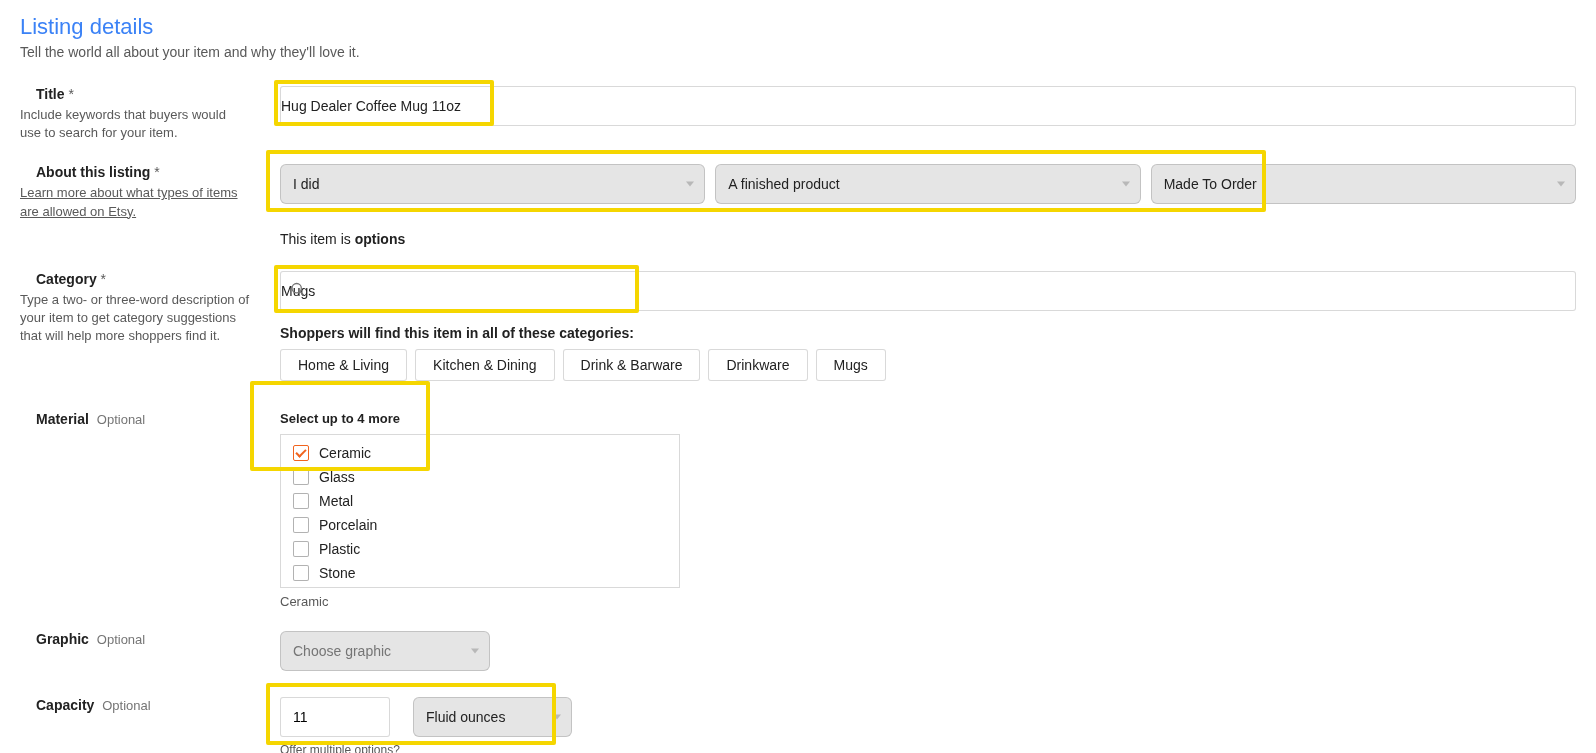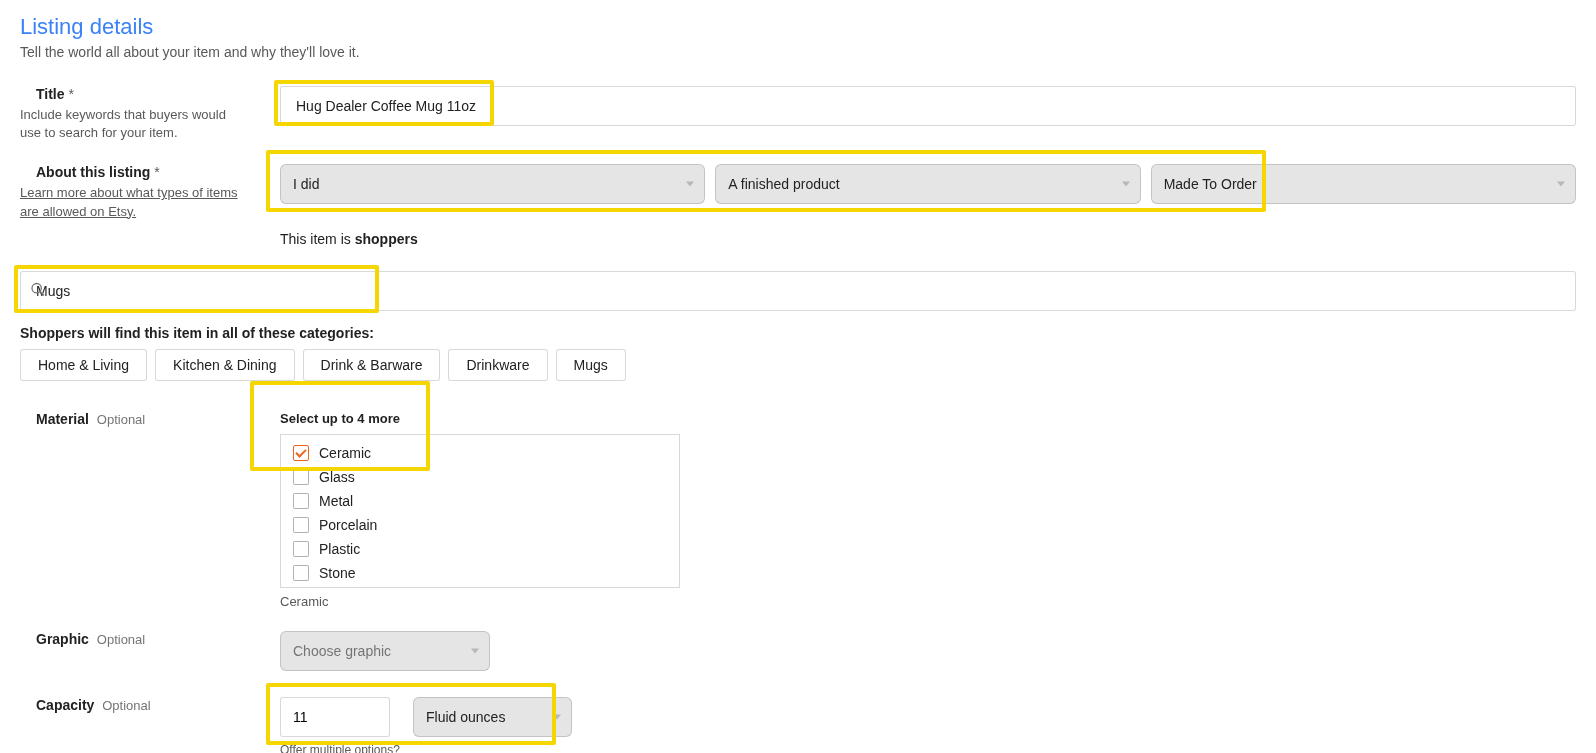--- a/index.html
+++ b/index.html
@@ -59,21 +59,21 @@
     line-height: 1.4;
     margin-top: 4px;
   }
   .help a, .underlink {
     color: #595959;
     text-decoration: underline;
   }
   input[type="text"].text-input {
     width: 100%;
     height: 40px;
-    padding: 8px 15px;
+    padding: 8px 0;
     border: 1px solid rgba(0,0,0,0.15);
     border-radius: 3px;
     font-size: 14px;
     color: #222;
     background: #fff;
   }
   .select {
     position: relative;
     height: 40px;
     border: 1px solid rgba(0,0,0,0.15);
@@ -226,26 +226,30 @@
       </div>
       <div class="hl" style="position:absolute; left:-14px; top:-14px; width:1000px; height:62px; pointer-events:none;"></div>
     </div>
   </div>
 </div>
 
 <div class="row tight">
   <div class="left"></div>
   <div class="right">
     <div class="handmade-note">
-      <span>This item is </span><b>shoppers</b>
+      <span>This item is </span><b>options</b>
     </div>
   </div>
 </div>
 
 <div class="row" style="margin-bottom:30px;">
+  <div class="left">
+    <div class="label-title label-req">Category</div>
+    <div class="help">Type a two- or three-word description of your item to get category suggestions that will help more shoppers find it.</div>
+  </div>
   <div class="right">
     <div class="search-wrap" style="position:relative;">
       <span class="search-icon">
         <svg width="16" height="16" viewBox="0 0 24 24" fill="none" stroke="#757575" stroke-width="2">
             <circle cx="10" cy="10" r="7"></circle>
             <line x1="21" y1="21" x2="15" y2="15"></line>
           </svg>
       </span>
       <input type="text" class="text-input" value="Mugs" style="">
       <div class="hl" style="position:absolute; left:-6px; top:-6px; width:365px; height:48px; pointer-events:none;"></div>

